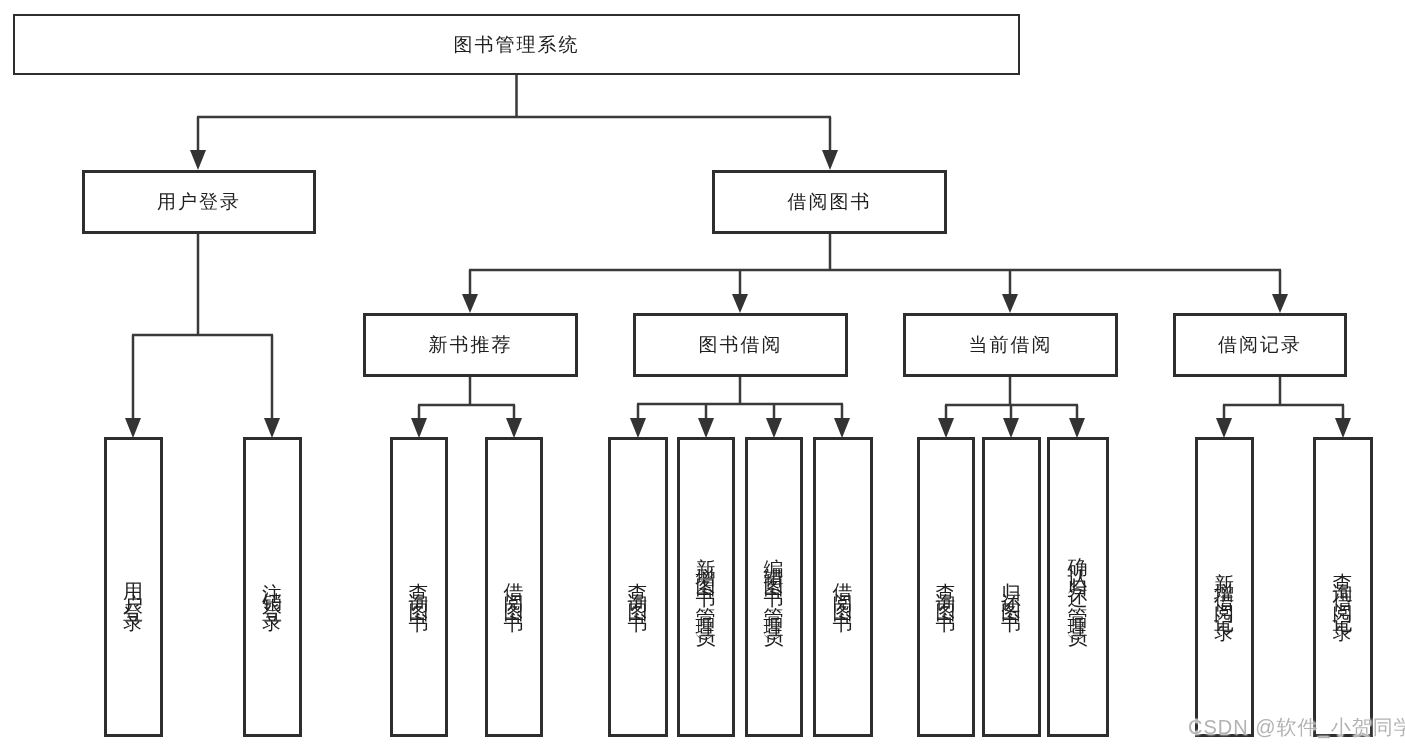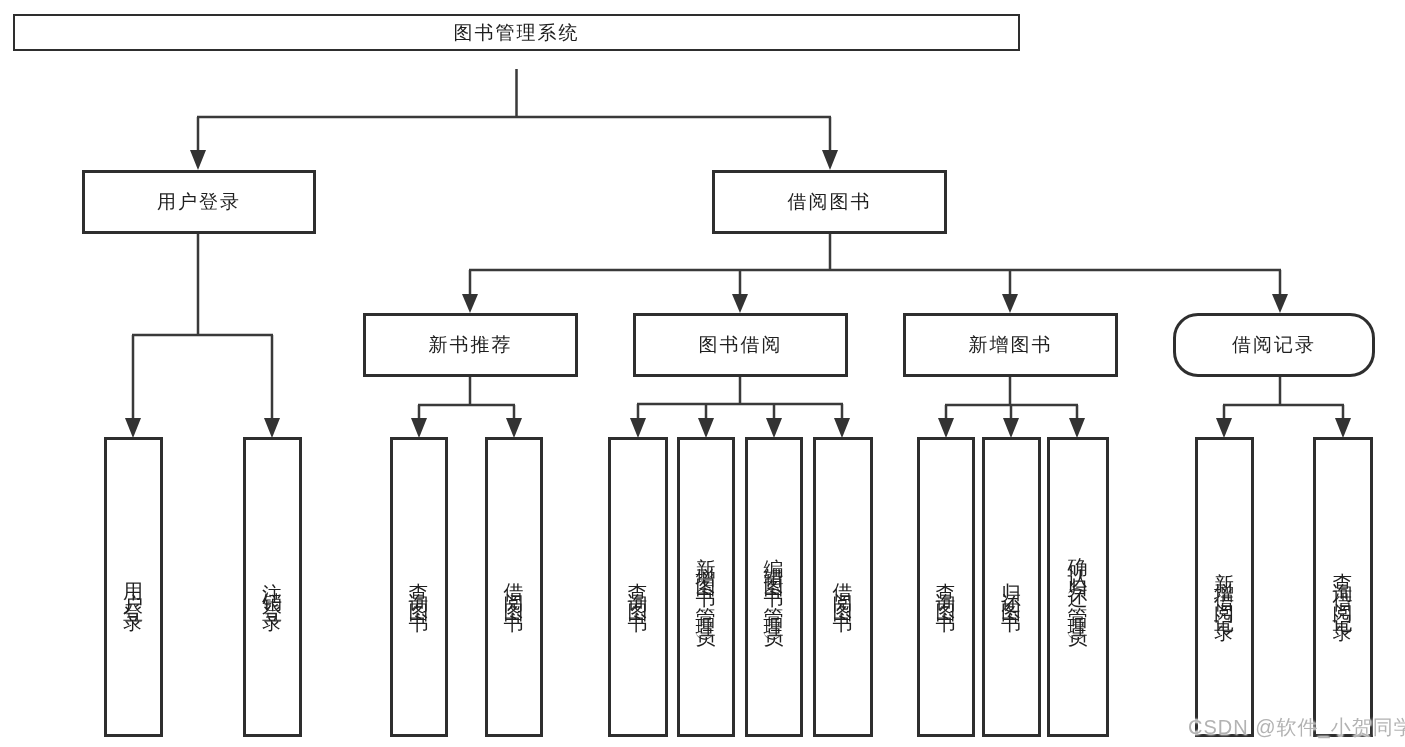--- a/index.html
+++ b/index.html
@@ -101,29 +101,29 @@
       <polygon points="766,418 782,418 774,438"></polygon>
       <polygon points="834,418 850,418 842,438"></polygon>
       <polygon points="938,418 954,418 946,438"></polygon>
       <polygon points="1003,418 1019,418 1011,438"></polygon>
       <polygon points="1069,418 1085,418 1077,438"></polygon>
       <polygon points="1216,418 1232,418 1224,438"></polygon>
       <polygon points="1335,418 1351,418 1343,438"></polygon>
     </g>
   </svg>
 
-  <div class="box root" style="left:13px; top:14px; width:1007px; height:37px;">图书管理系统</div>
+  <div class="box root" style="left:13px; top:14px; width:1007px; height:61px;">图书管理系统</div>
 
   <div class="box" style="left:82px; top:170px; width:234px; height:64px;">用户登录</div>
   <div class="box" style="left:712px; top:170px; width:235px; height:64px;">借阅图书</div>
 
   <div class="box" style="left:633px; top:313px; width:215px; height:64px;">图书借阅</div>
   <div class="box" style="left:363px; top:313px; width:215px; height:64px;">新书推荐</div>
-  <div class="box" style="left:903px; top:313px; width:215px; height:64px;">新增图书</div>
-  <div class="box" style="left:1173px; top:313px; width:202px; height:64px;border-radius:25px;">借阅记录</div>
+  <div class="box" style="left:903px; top:313px; width:215px; height:64px;">当前借阅</div>
+  <div class="box" style="left:1173px; top:313px; width:174px; height:64px;">借阅记录</div>
 
   <div class="leaf" style="left:104px; width:59px;">
     <span class="vtext">用户登录</span>
   </div>
   <div class="leaf" style="left:243px; width:59px;">
     <span class="vtext">注销登录</span>
   </div>
 
   <div class="leaf" style="left:390px; width:58px;">
     <span class="vtext">查询图书</span>

